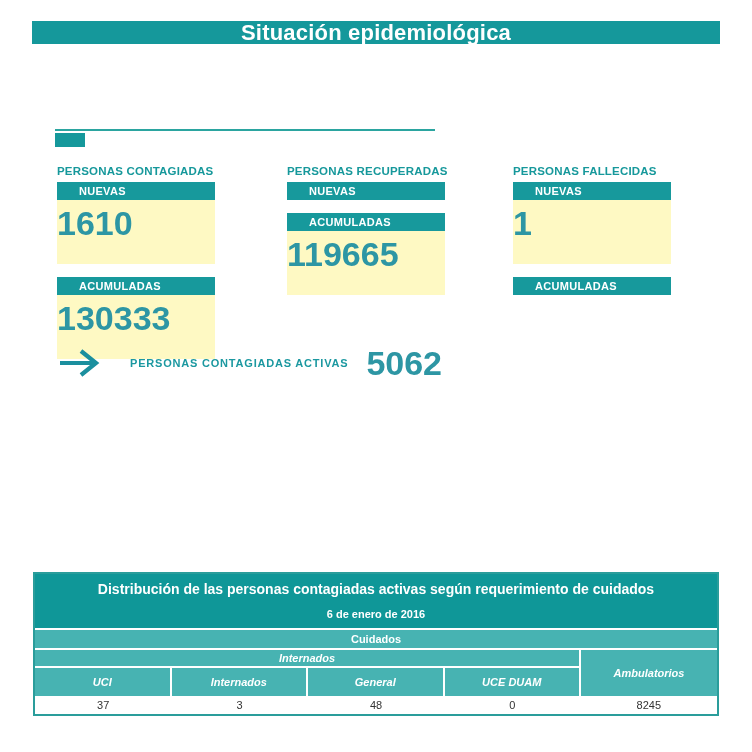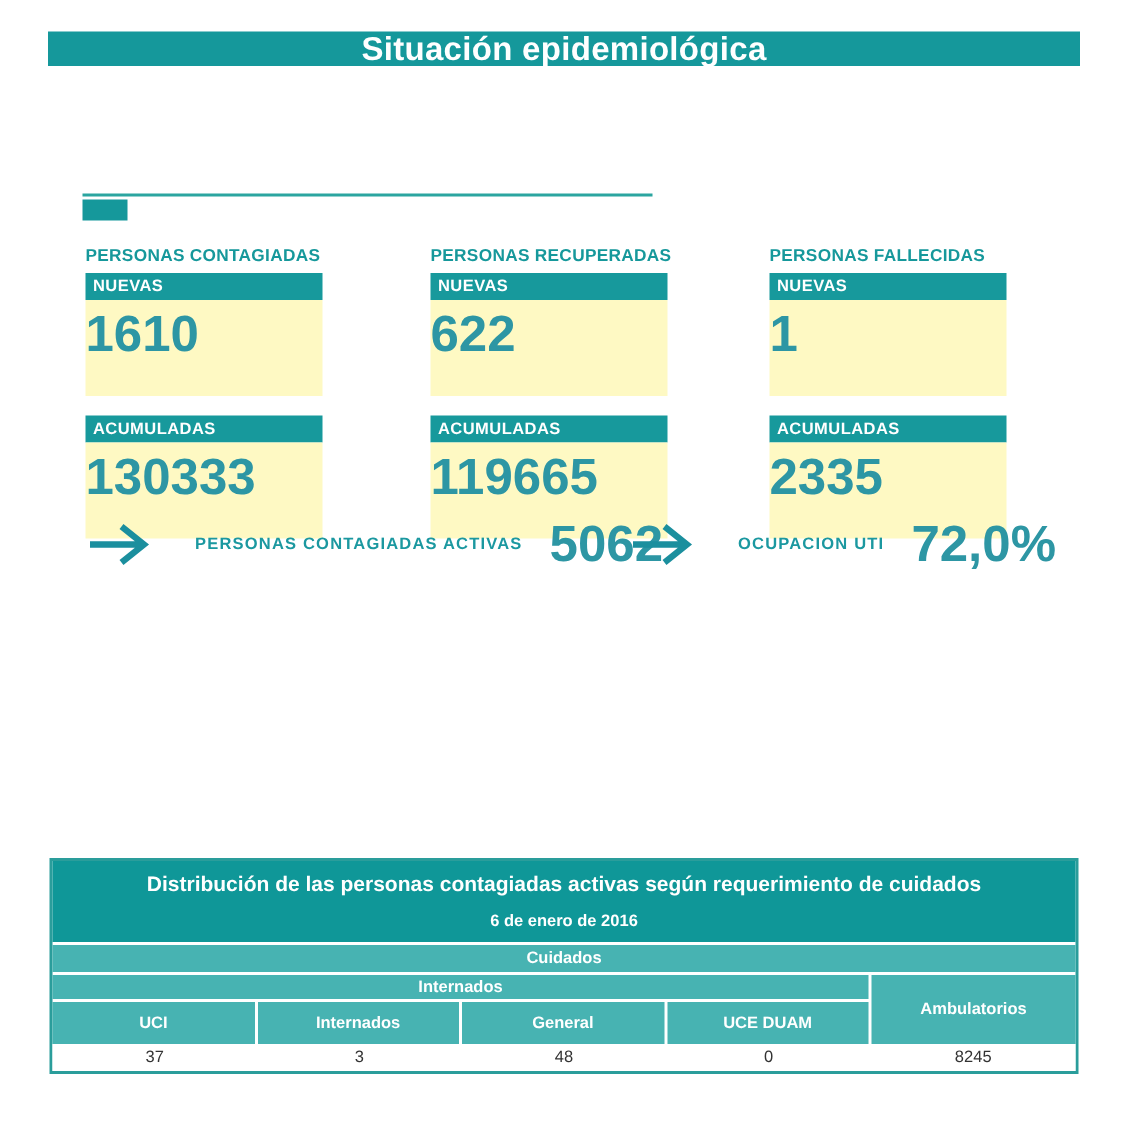--- a/index.html
+++ b/index.html
@@ -24,21 +24,21 @@
 
   
   .stat-col { position:absolute; top:165px; width:158px; }
   .stat-col.c1 { left:57px; } .stat-col.c2 { left:287px; } .stat-col.c3 { left:513px; }
   .stat-label {
     height:17px; color:#16989b; font-size:11.5px; font-weight:bold; letter-spacing:0.2px;
     white-space:nowrap;
   }
   .box-header {
     height:18px; background:#17999c; color:#ffffff;
-    font-size:11px; font-weight:bold; line-height:18px; padding-left:5px;
+    font-size:11px; font-weight:bold; line-height:18px; padding-left:22px;
     letter-spacing:0.3px;
   }
   .box-header.acu { margin-top:13px; }
   .box-value {
     height:64px; background:#fef9c3; color:#2d96a4;
     font-size:34px; font-weight:bold; text-align:left;
     padding-right:8px; line-height:46px;
   }
 
   
@@ -58,21 +58,21 @@
     background:#0f9798; height:30px; line-height:31px; color:#ffffff;
     font-weight:bold; font-size:14px; text-align:center;
   }
   .tbl-date {
     background:#0f9798; height:24px; line-height:20px; color:#ffffff;
     font-weight:bold; font-size:11px; text-align:center;
   }
   .row-gap { margin-top:2px; }
   .teal-cell { background:#47b3b2; color:#ffffff; font-weight:bold; font-size:11px; text-align:center; }
   .tbl-cuidados { height:18px; line-height:18px; }
-  .tbl-mid { display:flex; gap:2px; }
+  .tbl-mid { display:flex; gap:2px;font-style:italic; }
   .tbl-left { flex:4; }
   .tbl-internados { height:16px; line-height:16px; }
   .tbl-cols { display:flex; gap:2px; margin-top:2px; height:28px; }
   .tbl-col { flex:1; line-height:28px; }
   .tbl-amb { flex:1; display:flex; align-items:center; justify-content:center; }
   .tbl-data { display:flex; height:18px; background:#ffffff; }
   .tbl-cell { flex:1; text-align:center; font-size:11px; color:#333333; line-height:18px; }
 </style>
 </head>
 <body>
@@ -88,52 +88,41 @@
     <div class="stat-label">PERSONAS CONTAGIADAS</div>
     <div class="box-header">NUEVAS</div>
     <div class="box-value">1610</div>
     <div class="box-header acu">ACUMULADAS</div>
     <div class="box-value">130333</div>
   </div>
 
   <div class="stat-col c2">
     <div class="stat-label">PERSONAS RECUPERADAS</div>
     <div class="box-header">NUEVAS</div>
-    <div class="box-value">622</div>
     <div class="box-header acu">ACUMULADAS</div>
     <div class="box-value">119665</div>
   </div>
 
   <div class="stat-col c3">
     <div class="stat-label">PERSONAS FALLECIDAS</div>
     <div class="box-header">NUEVAS</div>
     <div class="box-value">1</div>
     <div class="box-header acu">ACUMULADAS</div>
-    <div class="box-value">2335</div>
   </div>
 
   <div class="kpi k1">
     <span class="arrow-icon">
       <svg width="42" height="34" viewBox="0 0 42 34">
         <path d="M2 17 H36 M23 5 L38 17 L23 29" fill="none" stroke="#1b8f9e" stroke-width="4.2"></path>
       </svg>
     </span>
     <span class="kpi-label">PERSONAS CONTAGIADAS ACTIVAS</span>
     <span class="kpi-value">5062</span>
   </div>
 
-  <div class="kpi k2">
-    <span class="arrow-icon">
-      <svg width="42" height="34" viewBox="0 0 42 34">
-        <path d="M2 17 H36 M23 5 L38 17 L23 29" fill="none" stroke="#1b8f9e" stroke-width="4.2"></path>
-      </svg>
-    </span>
-    <span class="kpi-label">OCUPACION UTI</span>
-    <span class="kpi-value">72,0%</span>
-  </div>
 
   <div class="abs tbl">
     <div class="tbl-title">Distribución de las personas contagiadas activas según requerimiento de cuidados</div>
     <div class="tbl-date">6 de enero de 2016</div>
     <div class="tbl-cuidados teal-cell row-gap">Cuidados</div>
     <div class="tbl-mid row-gap">
       <div class="tbl-left">
         <div class="tbl-internados teal-cell">Internados</div>
         <div class="tbl-cols">
           <div class="tbl-col teal-cell">UCI</div>

